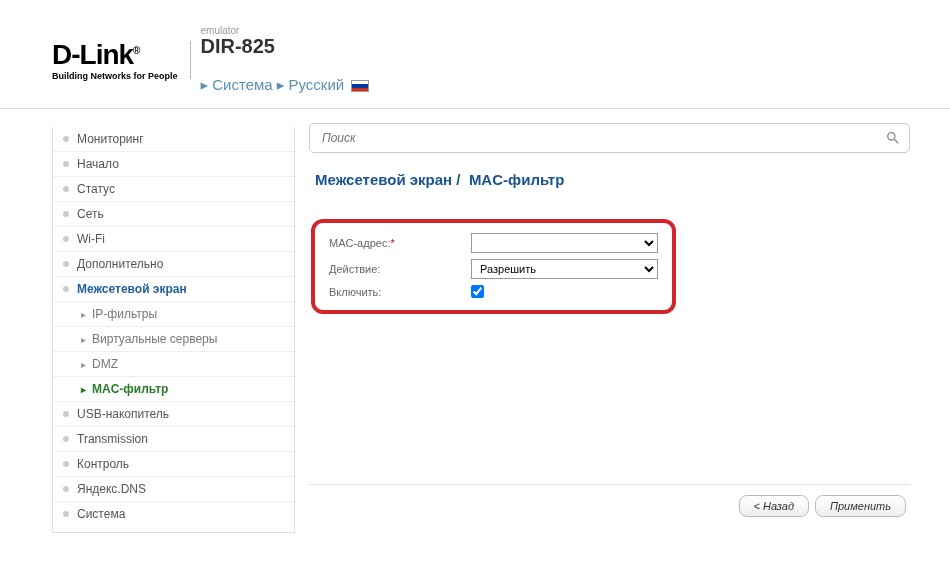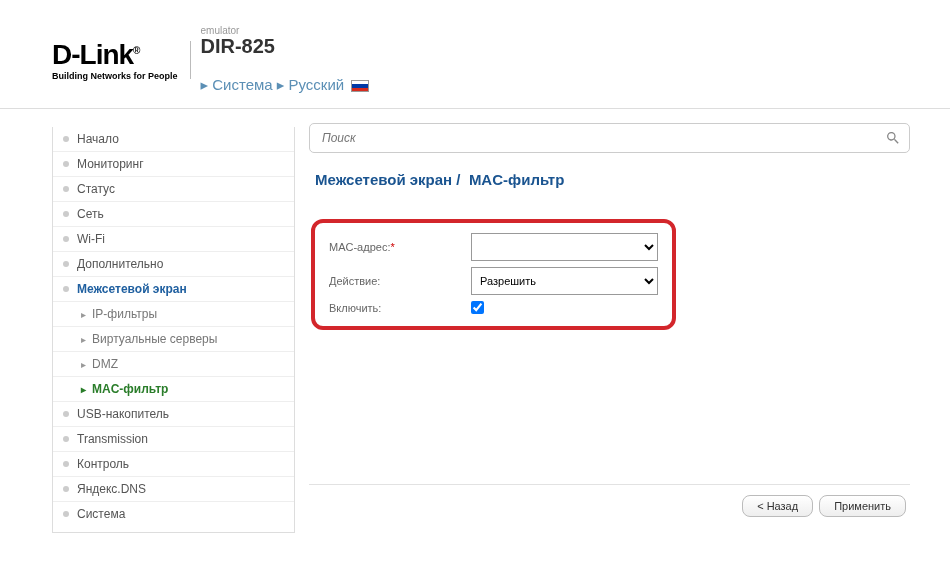--- a/index.html
+++ b/index.html
@@ -39,25 +39,25 @@
 .search-icon svg { width: 16px; height: 16px; fill: #888; }
 
 .page-title { font-size: 15px; font-weight: bold; color: #1a5490; margin: 18px 0 12px 6px; }
 .page-title .sep { color: #1a5490; }
 
 .form-box { border: 4px solid #d3262b; border-radius: 12px; padding: 10px 14px 12px 14px; width: 365px; margin-left: 2px; position: relative; }
 .form-row { display: flex; align-items: center; margin-bottom: 6px; font-size: 11px; color: #666; }
 .form-row:last-child { margin-bottom: 0; }
 .form-label { width: 142px; }
 .form-label .req { color: #c00; }
-.form-select { flex: 1; height: 28px; border: 1px solid #999; background: #fff; font-size: 11px; padding: 0 4px; }
+.form-select { flex: 1; height: 20px; border: 1px solid #999; background: #fff; font-size: 11px; padding: 0 4px; }
 .form-check { width: 13px; height: 13px; }
 
 .footer-btns { margin-top: auto; padding: 10px 4px 16px 0; display: flex; justify-content: flex-end; gap: 6px; border-top: 1px solid #e2e2e2; }
-.btn { border: 1px solid #bbb; border-radius: 8px; background: linear-gradient(#fff, #eee); padding: 4px 14px; font-size: 11px; color: #333; cursor: pointer; }
+.btn { border: 1px solid #bbb; border-radius: 8px; background: linear-gradient(#fff, #eee); padding: 4px 14px; font-size: 11px; color: #333; cursor: pointer; font-style: italic; }
 
 .content-area { flex: 1; display: flex; flex-direction: column; min-height: 380px; gap: 19px; }
 </style>
 </head>
 <body>
 
 <div class="header">
   <div class="logo">
     <span class="logo-main"><span>D-Link</span><span class="logo-r">®</span></span>
     <span class="logo-sub">Building Networks for People</span>
@@ -72,25 +72,25 @@
       <span class="flag"></span>
     </span>
   </div>
 </div>
 <div class="hr-top"></div>
 
 <div class="layout">
   <div class="sidebar">
     <div class="side-item">
         <span class="side-bullet"></span>
-        <span>Начало</span>
+        <span>Мониторинг</span>
       </div>
     <div class="side-item">
         <span class="side-bullet"></span>
-        <span>Мониторинг</span>
+        <span>Начало</span>
       </div>
     <div class="side-item">
         <span class="side-bullet"></span>
         <span>Статус</span>
       </div>
     <div class="side-item">
         <span class="side-bullet"></span>
         <span>Сеть</span>
       </div>
     <div class="side-item">

